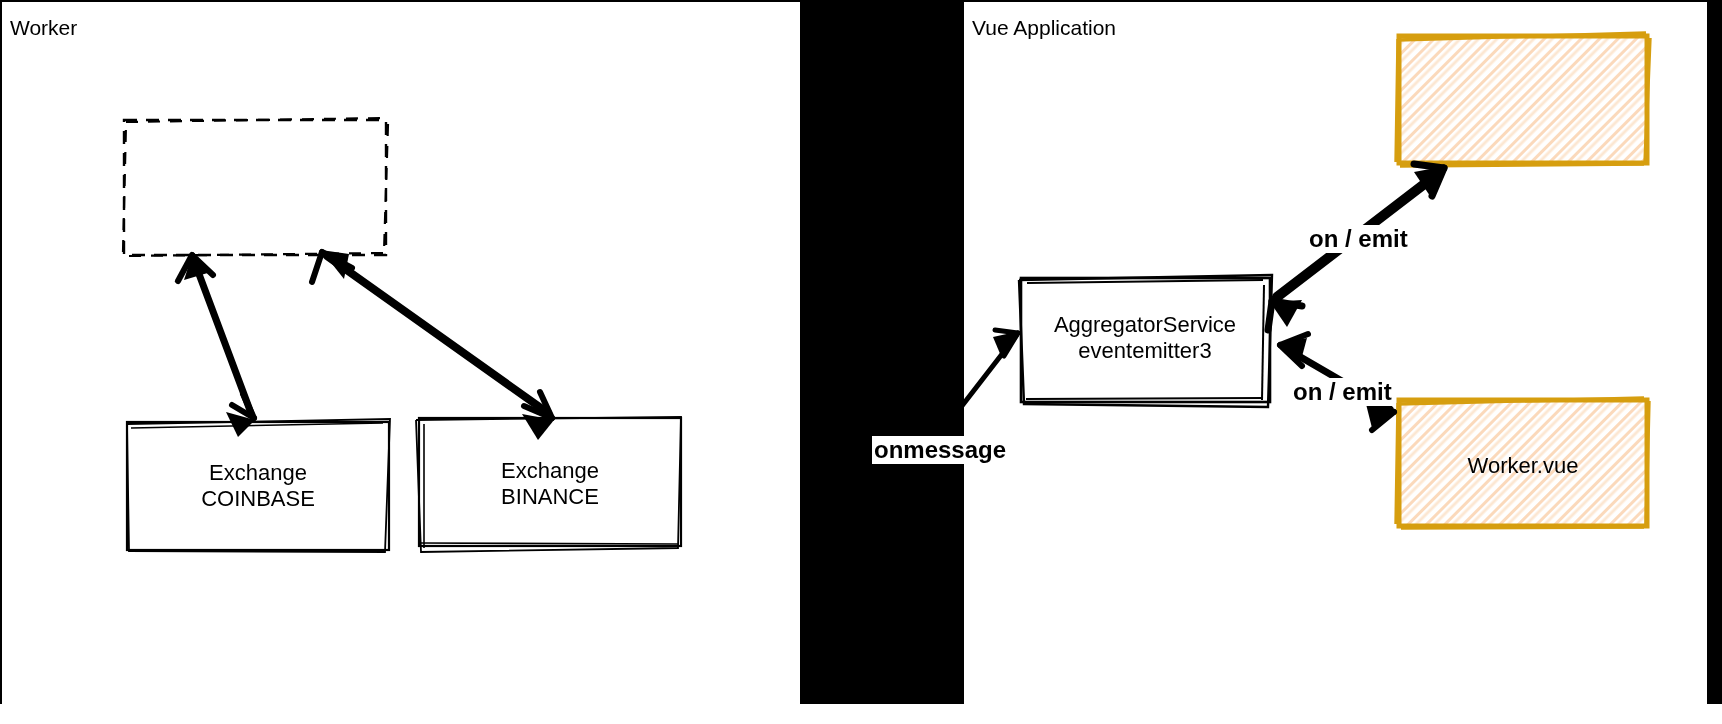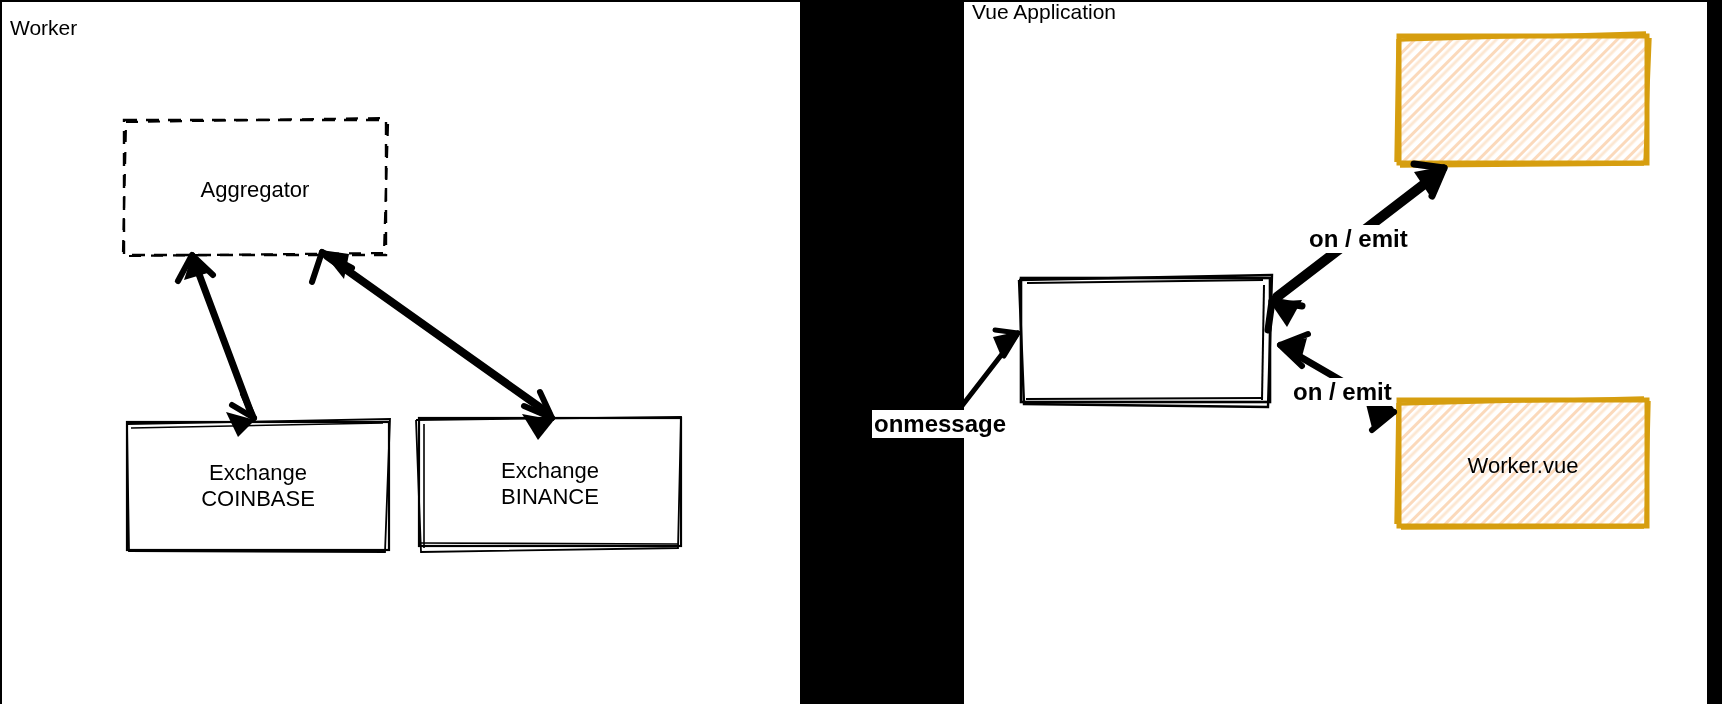--- a/index.html
+++ b/index.html
@@ -158,33 +158,34 @@
       <path d="M1396 413 L1366 404 L1372 428 Z" fill="#000000"></path>
       <path d="M1280 345 L1308 334" stroke="#000000" stroke-width="6" stroke-linecap="round" fill="none"></path>
       <path d="M1280 345 L1302 366" stroke="#000000" stroke-width="6" stroke-linecap="round" fill="none"></path>
       <path d="M1394 412 L1365 401" stroke="#000000" stroke-width="6" stroke-linecap="round" fill="none"></path>
       <path d="M1394 412 L1372 430" stroke="#000000" stroke-width="6" stroke-linecap="round" fill="none"></path>
     </g>
   </svg>
 
   <div class="panel-title" style="left:10px; top:17px;">Worker</div>
 
-  <div class="panel-title" style="left:972px; top:1px;">Vue Application</div>
+  <div class="panel-title" style="left:972px; top:17px;">Vue Application</div>
 
-  <div class="node-label" style="left:124px; top:177px; width:262px;">Aggregator</div>
 
   <div class="node-label" style="left:127px; top:460px; width:262px;">Exchange
 COINBASE</div>
 
   <div class="node-label" style="left:419px; top:458px; width:262px;">Exchange
 BINANCE</div>
 
+  <div class="node-label" style="left:1016px; top:312px; width:258px;">AggregatorService
+eventemitter3</div>
 
 
   <div class="node-label" style="left:1399px; top:453px; width:248px;">Worker.vue</div>
 
-  <div class="edge-label" style="left:872px; top:410px;">onmessage</div>
+  <div class="edge-label" style="left:872px; top:436px;">onmessage</div>
 
   <div class="edge-label" style="left:1307px; top:225px;">on / emit</div>
 
   <div class="edge-label" style="left:1291px; top:378px;">on / emit</div>
 
 </div>
 
 </body></html>

